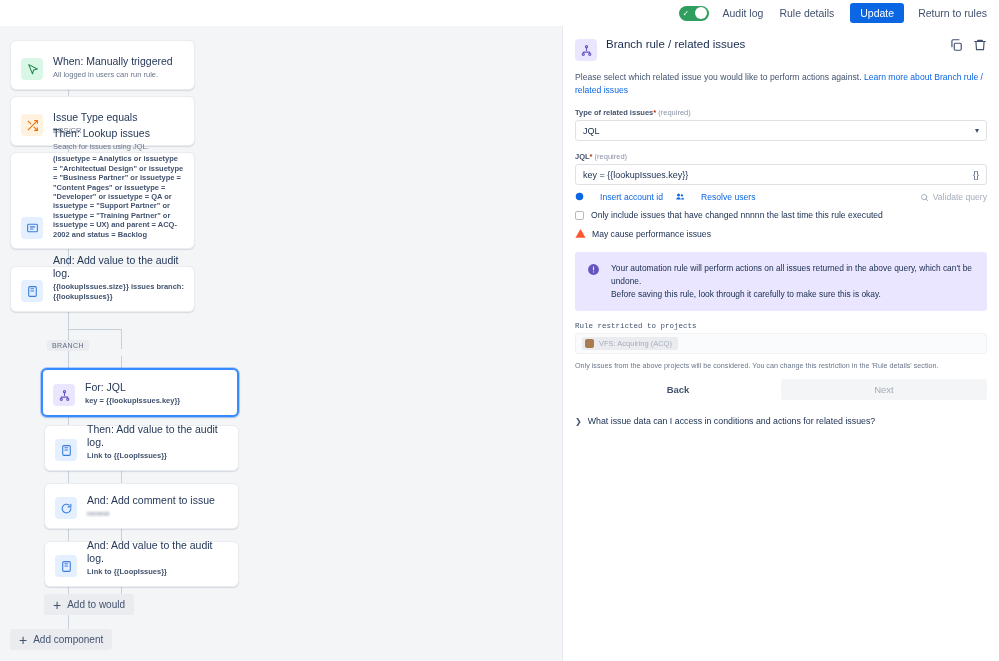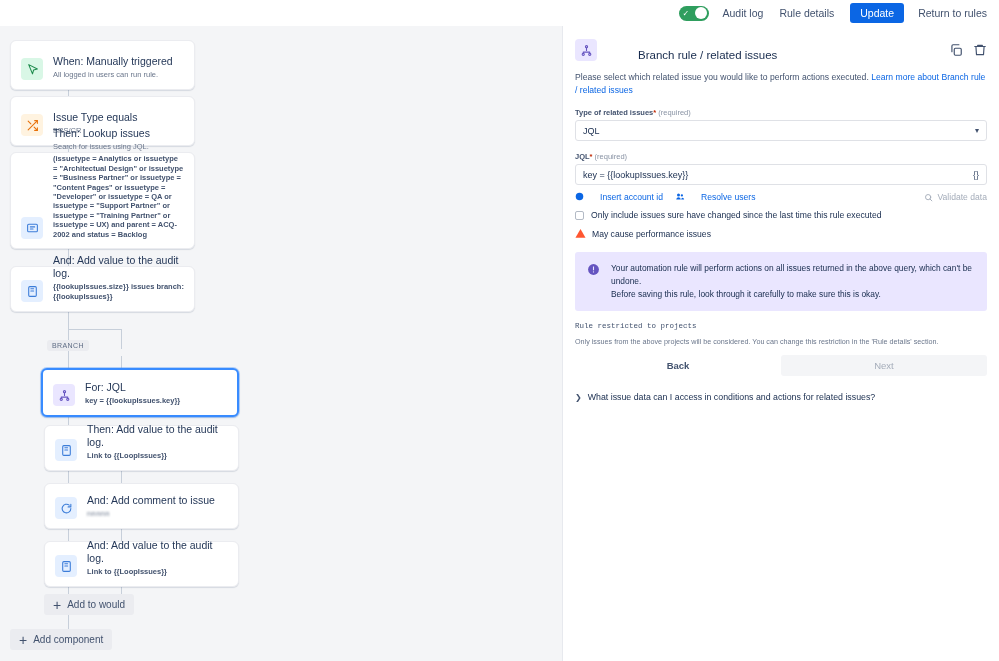--- a/index.html
+++ b/index.html
@@ -94,21 +94,21 @@
   }
   .plus { font-size: 14px; line-height: 10px; color: #42526e; }
 
   
   .panel {
     position: absolute; top: 26px; left: 562px; width: 437px; height: 635px;
     background: #ffffff;
     border-left: 1px solid #e7e9ee;
     padding: 12px 12px 0 12px;
   }
-  .p-head { display: flex; align-items: flex-end; gap: 32px; }
+  .p-head { display: flex; align-items: flex-start; }
   .p-title { font-size: 11.5px; color: #172b4d; margin-left: 9px; flex: 1; }
   .p-icons { display: flex; gap: 10px; align-items: center; }
   .p-desc { font-size: 8.6px; color: #42526e; line-height: 13px; margin-top: 10px; }
   .lnk { color: #0b66e4; cursor: pointer; }
 
   .flabel { font-size: 7.5px; color: #42526e; font-weight: bold; margin-top: 11px; }
   .req-star { color: #bf2600; }
   .req-txt { color: #8993a4; font-weight: normal; }
 
   .select, .textinput {
@@ -343,21 +343,21 @@
         <svg width="14" height="14" viewBox="0 0 24 24" fill="none" stroke="#42526e" stroke-width="2" stroke-linecap="round" stroke-linejoin="round">
           <path d="M3 6h18"></path>
             <path d="M8 6V4h8v2"></path>
             <path d="M5 6l1 14h12l1-14"></path>
         </svg>
       </span>
     </div>
   </div>
 
   <div class="p-desc">
-    <span>Please select which related issue you would like to perform actions executed. </span><span class="lnk">Learn more about Branch rule / related issues</span>
+    <span>Please select which related issue you would like to perform actions against. </span><span class="lnk">Learn more about Branch rule / related issues</span>
   </div>
 
   <div class="flabel">
     <span>Type of related issues</span><span class="req-star">*</span>
     <span class="req-txt">(required)</span>
   </div>
   <div class="select">
     <span class="val">JQL</span>
     <span class="caret">▾</span>
   </div>
@@ -385,27 +385,27 @@
         <path d="M2 20c0-3.3 2.7-6 6-6s6 2.7 6 6z"></path>
           <path d="M15 20c0-2.6 1.6-4.6 4-5 2.4.4 4 2.4 4 5z"></path>
       </svg>
       <span>Resolve users</span>
     </span>
     <span class="act-dis">
       <svg width="9" height="9" viewBox="0 0 24 24" fill="none" stroke="#a5adba" stroke-width="2.5" stroke-linecap="round">
         <circle cx="11" cy="11" r="7"></circle>
           <path d="M16 16l5 5"></path>
       </svg>
-      <span>Validate data</span>
+      <span>Validate query</span>
     </span>
   </div>
 
   <div class="cb-row">
     <span class="cbox"></span>
-    <span>Only include issues sure have changed since the last time this rule executed</span>
+    <span>Only include issues that have changed nnnnn the last time this rule executed</span>
   </div>
 
   <div class="warn-row">
     <svg width="11" height="11" viewBox="0 0 24 24" fill="#ff5630">
       <path d="M12 2L1 21h22z"></path>
     </svg>
     <span>May cause performance issues</span>
   </div>
 
   <div class="infobox">
@@ -414,20 +414,26 @@
       <rect x="11" y="6.5" width="2" height="7" fill="#eae6ff"></rect>
       <rect x="11" y="15.5" width="2" height="2" fill="#eae6ff"></rect>
     </svg>
     <div class="infotext">
       <div>Your automation rule will perform actions on all issues returned in the above query, which can't be undone.</div>
       <div>Before saving this rule, look through it carefully to make sure this is okay.</div>
     </div>
   </div>
 
   <div class="flabel" style="font-weight:normal;font-family:Liberation Mono, monospace;">Rule restricted to projects</div>
+  <div class="projbox">
+    <span class="chip">
+      <span class="chip-av"></span>
+      <span>VFS: Acquiring (ACQ)</span>
+    </span>
+  </div>
   <div class="hint">Only issues from the above projects will be considered. You can change this restriction in the 'Rule details' section.</div>
 
   <div class="btnrow">
     <div class="btn-back">Back</div>
     <div class="btn-next">Next</div>
   </div>
 
   <div class="expander">
     <span class="arrow-r">❯</span>
     <span>What issue data can I access in conditions and actions for related issues?</span>

